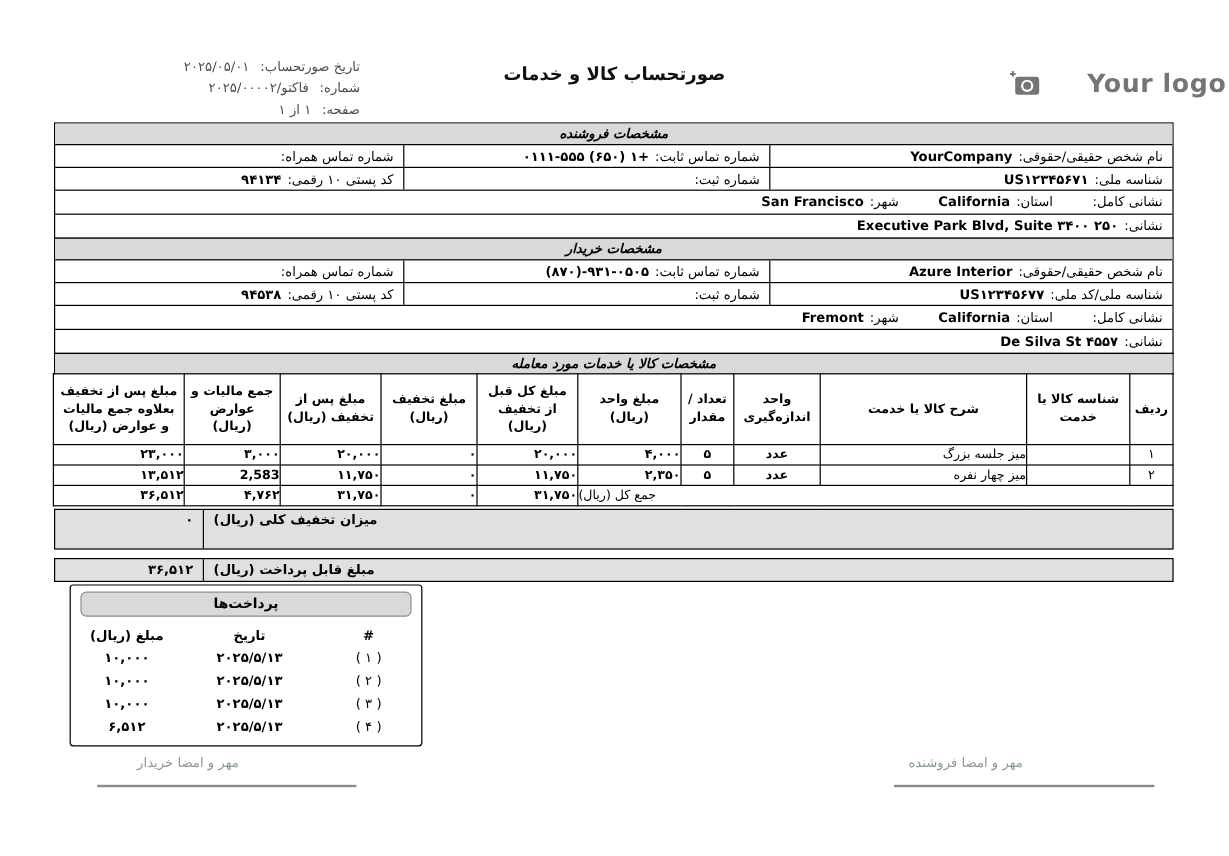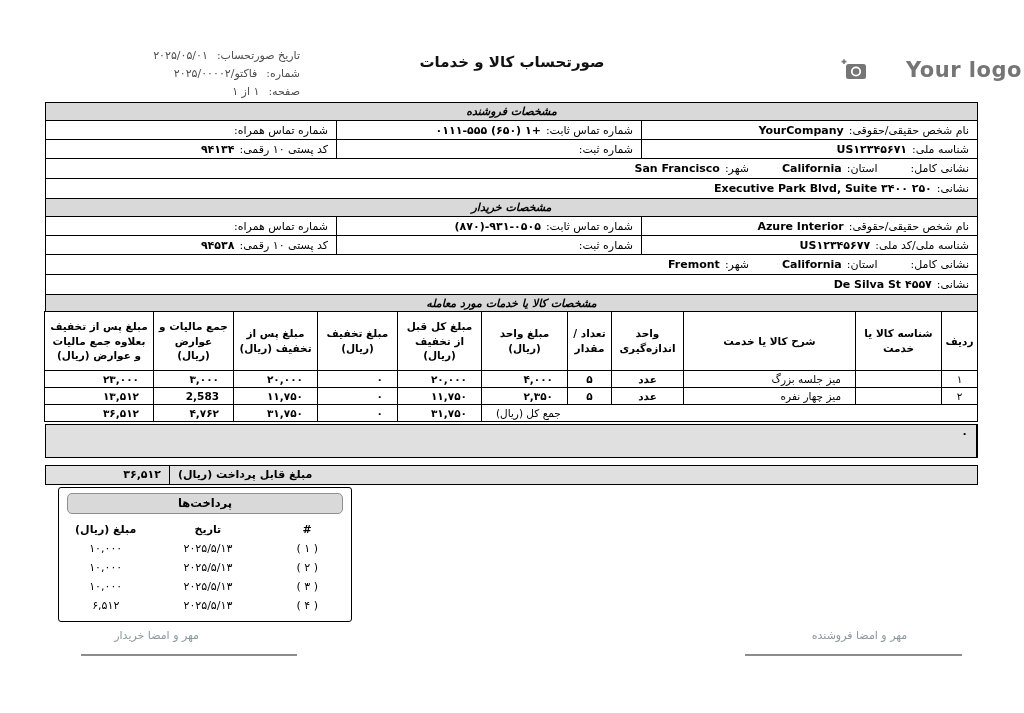--- a/index.html
+++ b/index.html
@@ -50,21 +50,21 @@
   
   table.items {
     width:100%; border-collapse:collapse; table-layout:fixed;
     margin-top:-1px; font-size:10.5px;
   }
   table.items th, table.items td { border:1px solid #000; }
   table.items th {
     font-weight:bold; text-align:center; vertical-align:middle;
     height:54px; line-height:1.4; padding:2px 3px;
   }
-  table.items td { height:16px; padding:0 14px; }
+  table.items td { height:16px; padding:0 0; }
   td.center { text-align:center; }
   td.numcell { text-align:right; font-weight:bold; }
   td.desc { text-align:right; }
   td.boldc { text-align:center; font-weight:bold; }
   td.total-label { text-align:left; font-weight:normal; padding-left:8px; }
 
   
   .band { border:1px solid #000; background:#e0e0e0; display:flex; align-items:stretch; font-size:11px; }
   .band-1 { margin-top:2px; height:32px; }
   .band-2 { margin-top:7px; height:18px; }
@@ -81,27 +81,27 @@
   }
   .pay-title {
     margin:5px 8px 6px; background:#d9d9d9; border:1px solid #8f8f8f;
     border-radius:5px; text-align:center; font-weight:bold;
     font-size:11.5px; height:19px; line-height:19px;
   }
   table.pay { width:100%; border-collapse:collapse; font-size:11px; margin-bottom:6px; }
   table.pay th { font-weight:bold; height:17px; text-align:center; }
   table.pay td { height:17px; text-align:center; }
   .pc1 { width:30%; } .pc2 { width:38%; } .pc3 { width:32%; }
-  td.pay-strong { font-weight:normal; }
+  td.pay-strong { font-weight:bold; }
 
   
   .sign { position:absolute; top:629px; font-size:11px; color:#8a999c; }
   .sign-buyer  { left:81px;  width:216px; text-align:right;  padding-left:0; }
   .sign-buyer .sign-label { padding-right:98px; }
-  .sign-seller { left:745px; width:217px; text-align:center; }
+  .sign-seller { left:745px; width:217px; text-align:left; }
   .sign-seller .sign-label { padding-left:12px; }
   .sign .line { margin-top:12px; border-top:2px solid #8c8c8c; height:0; }
 </style>
 </head>
 <body>
 
 <div class="page">
 
   <div class="doc-title">صورتحساب کالا و خدمات</div>
 
@@ -303,20 +303,21 @@
           <td class="numcell"><span class="num">۳۱,۷۵۰</span></td>
           <td class="numcell"><span class="num">۰</span></td>
           <td class="numcell"><span class="num">۳۱,۷۵۰</span></td>
           <td class="numcell"><span class="num">۴,۷۶۲</span></td>
           <td class="numcell"><span class="num">۳۶,۵۱۲</span></td>
         </tr>
       </tbody>
     </table>
 
     <div class="band band-1">
+      <div class="band-label">میزان تخفیف کلی (ریال)</div>
       <div class="band-value"><span class="num">۰</span></div>
     </div>
     <div class="band band-2">
       <div class="band-label">مبلغ قابل پرداخت (ریال)</div>
       <div class="band-value"><span class="num">۳۶,۵۱۲</span></div>
     </div>
   </div>
 
   <div class="payments">
     <div class="pay-title">پرداخت‌ها</div>

